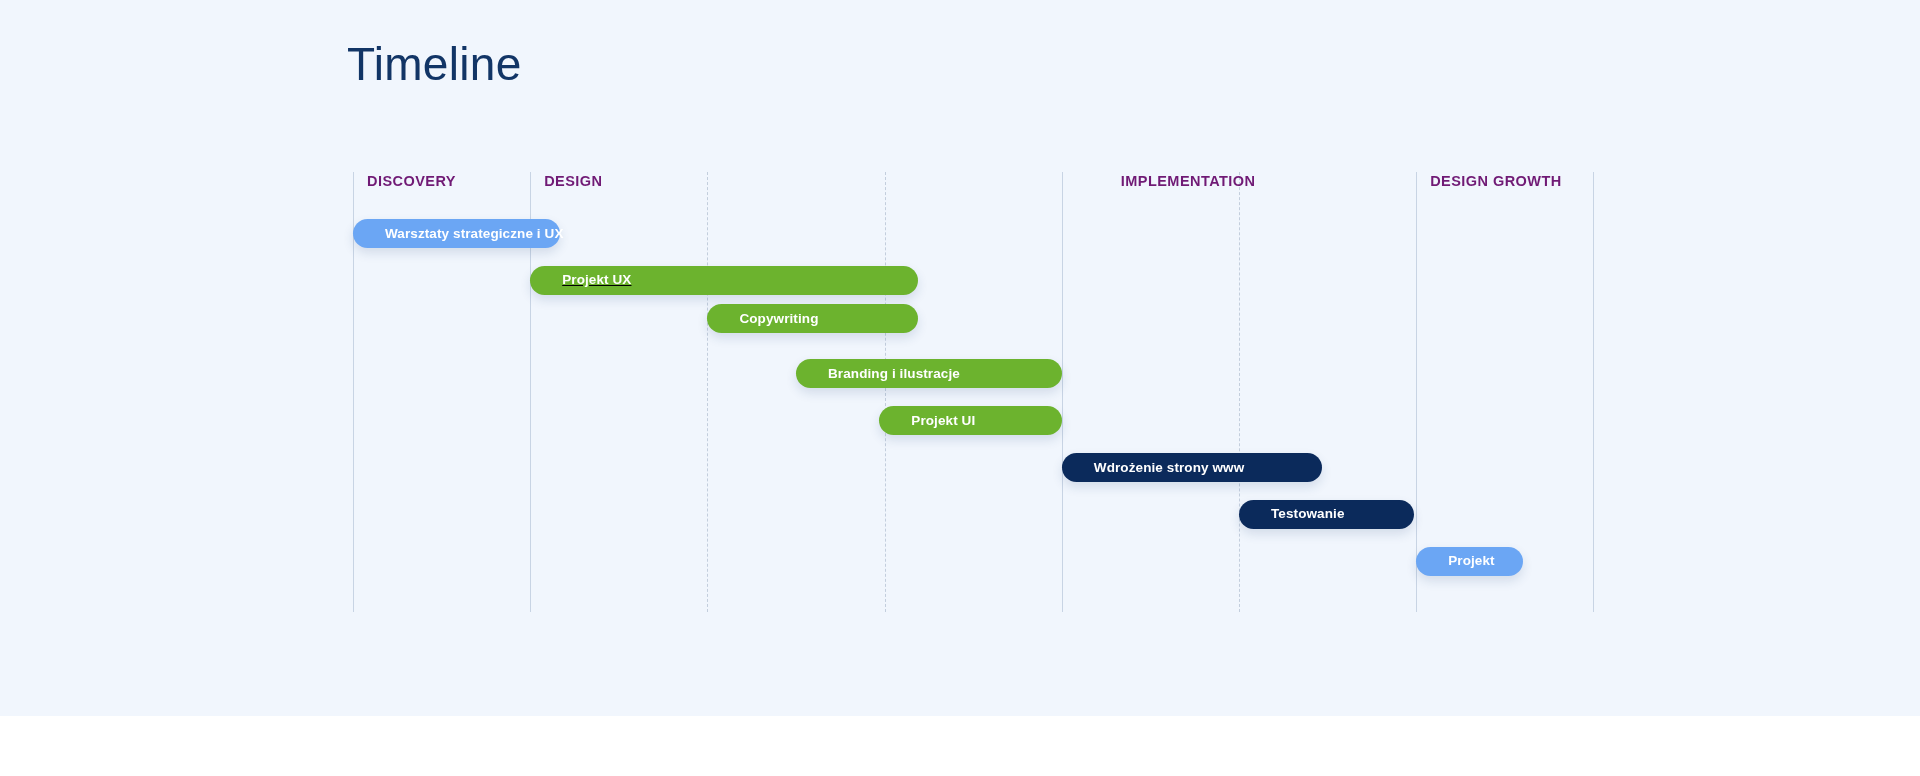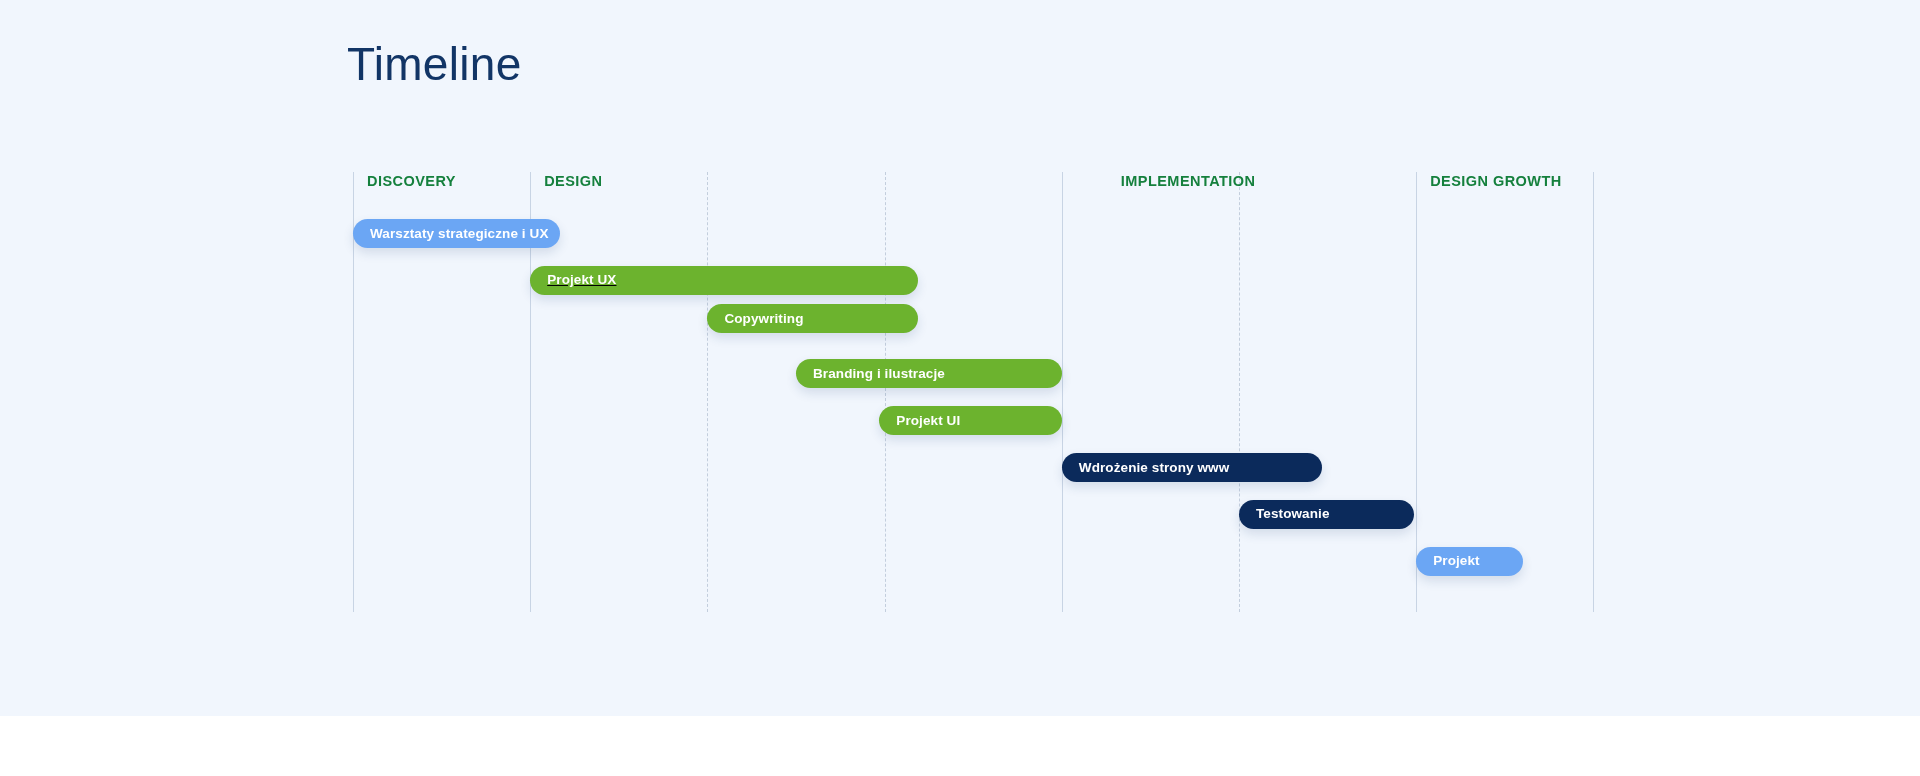--- a/index.html
+++ b/index.html
@@ -69,33 +69,33 @@
   }
 
   
   .section-header {
     position: absolute;
     top: -1px;
     font-size: 14.5px;
     line-height: 20px;
     font-weight: 700;
     letter-spacing: 0.45px;
-    color: #15803d;
+    color: #701a75;
     white-space: nowrap;
   }
 
   
   .task-bar {
     position: absolute;
     height: 29px;
     border-radius: 15px;
     display: flex;
     align-items: center;
     box-sizing: border-box;
-    padding: 0 17px;
+    padding: 0 32px;
     box-shadow: 0 5px 11px rgba(27, 62, 112, 0.14);
   }
   .task-bar .task-label {
     font-size: 13.5px;
     line-height: 14px;
     font-weight: 600;
     letter-spacing: 0.1px;
     color: #ffffff;
     white-space: nowrap;
   }

